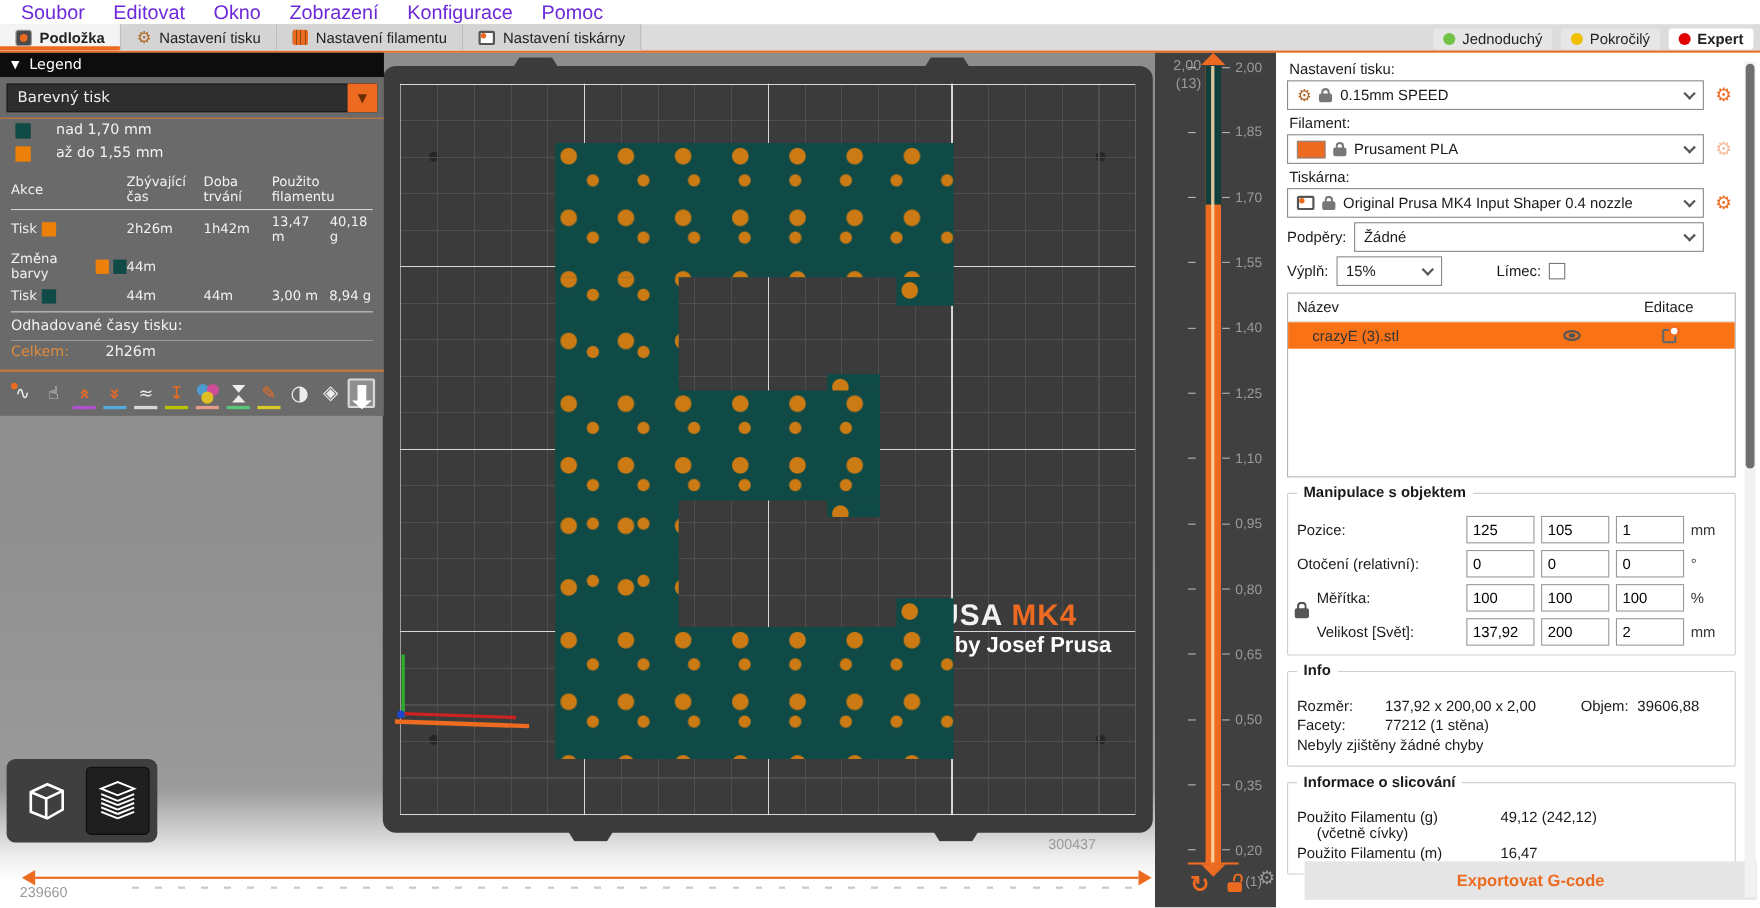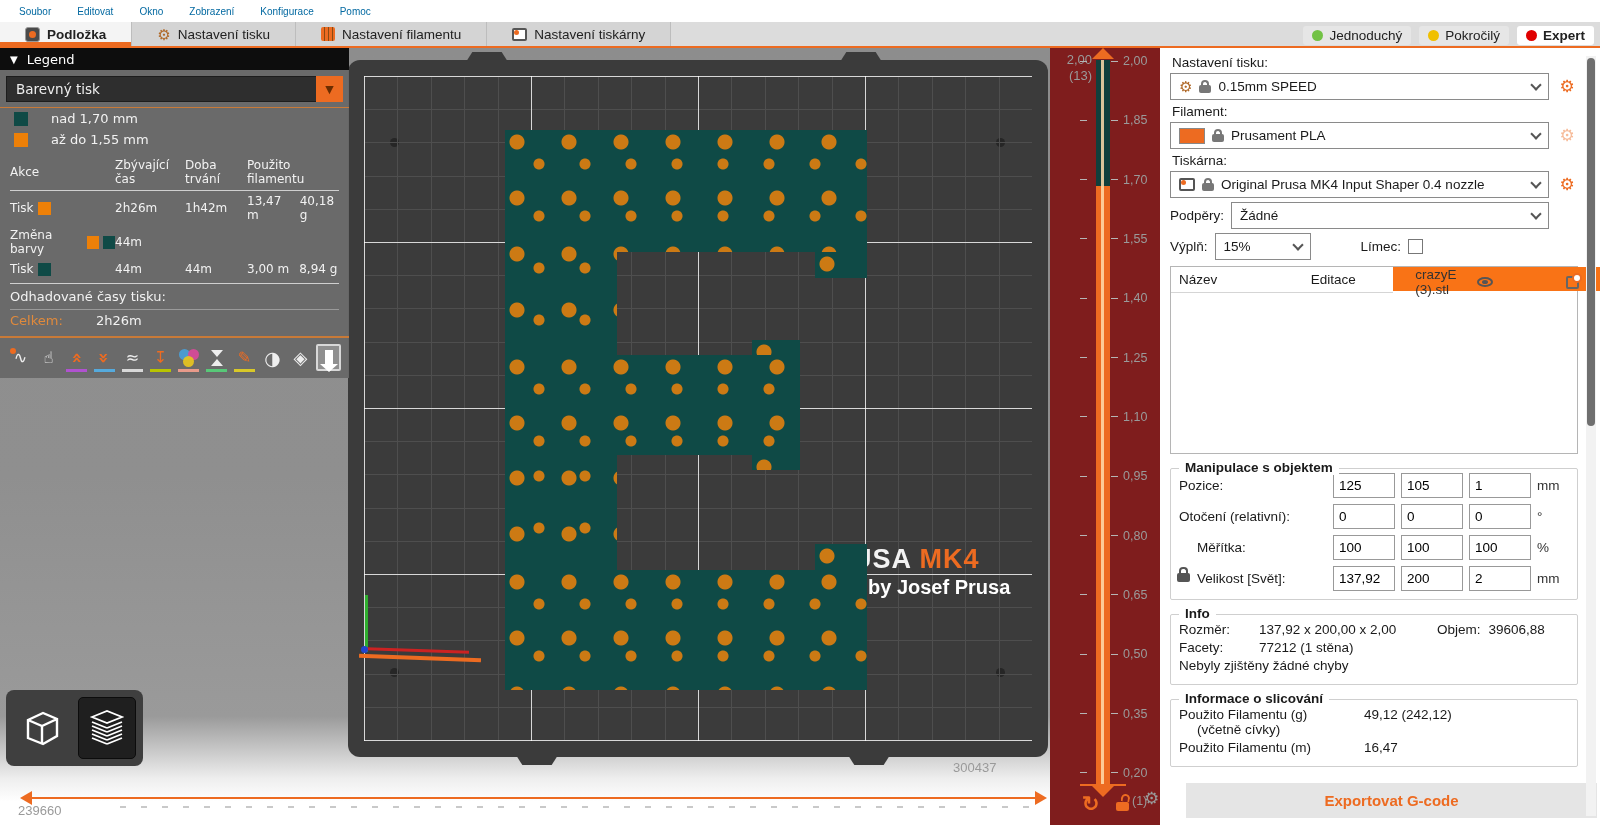--- a/index.html
+++ b/index.html
@@ -1,25 +1,25 @@
 <!DOCTYPE html>
 <html><head>
 <meta charset="utf-8">
 <style>
   * { margin:0; padding:0; box-sizing:border-box; }
   html,body { width:1600px; height:825px; overflow:hidden; font-family:"Liberation Sans",sans-serif; background:#fff; }
   .app { position:relative; width:1600px; height:825px; }
 
   
   .menubar { position:absolute; left:0; top:0; width:1600px; height:22px; background:#fff; display:flex; align-items:center; padding-left:6px; }
-  .menu-item { font-size:10px; color:#0369a1; padding:0 13px; cursor:default; }
+  .menu-item { font-size:18px; color:#6d28d9; padding:0 13px; cursor:default; }
 
   
   .tabbar { position:absolute; left:0; top:22px; width:1600px; height:26px; background:#dcdcdc; border-bottom:2px solid #ED6B21; display:flex; align-items:stretch; }
-  .tab { display:flex; align-items:center; gap:7px; padding:0 25px; font-size:13.5px; color:#222; background:#d4d4d4; border-right:1px solid #bdbdbd; }
+  .tab { display:flex; align-items:center; gap:7px; padding:0 14px; font-size:13.5px; color:#222; background:#d4d4d4; border-right:1px solid #bdbdbd; }
   .tab.active { background:#f4f4f4; box-shadow:inset 0 -4px 0 #ED6B21; font-weight:bold; }
   .ti-plate { width:15px; height:15px; background:#4a4a4a; border:1px solid #999; border-radius:3px; position:relative; }
   .ti-plate::after { content:""; position:absolute; left:3px; top:3px; width:7px; height:7px; border-radius:50%; background:#ED6B21; }
   .ti-gear { color:#b06a2a; font-size:15px; line-height:15px; }
   .ti-fil { width:14px; height:14px; background:repeating-linear-gradient(90deg,#ED6B21 0 3px,#8a4a12 3px 4px); border-radius:2px; }
   .ti-printer { width:15px; height:13px; border:2px solid #555; border-radius:2px; position:relative; background:#fff; }
   .ti-printer::after { content:""; position:absolute; left:0px; top:0px; width:5px; height:5px; background:#ED6B21; border-radius:50%; }
   .modes { position:absolute; right:6px; top:24px; display:flex; gap:8px; align-items:center; height:22px; }
   .mode { display:flex; align-items:center; gap:6px; background:#e6e6e6; border-radius:3px; padding:2px 9px; font-size:13.5px; color:#222; }
   .mode .dot { width:11px; height:11px; border-radius:50%; }
@@ -114,21 +114,21 @@
 
   
   .hslider-line { position:absolute; left:32px; top:749px; width:1003px; height:2px; background:#ED6B21; z-index:4; }
   .hslider-ticks { position:absolute; left:120px; top:758px; width:915px; height:2px; background:repeating-linear-gradient(90deg,#c9c9c9 0 6px,transparent 6px 21px); z-index:4; }
   .harrow-l { position:absolute; left:20px; top:743px; border-top:7px solid transparent; border-bottom:7px solid transparent; border-right:12px solid #ED6B21; z-index:4; }
   .harrow-r { position:absolute; left:1035px; top:743px; border-top:7px solid transparent; border-bottom:7px solid transparent; border-left:12px solid #ED6B21; z-index:4; }
   .hs-left-val { position:absolute; left:18px; top:755px; font-size:13px; color:#9a9a9a; z-index:4; }
   .hs-right-val { position:absolute; left:953px; top:712px; font-size:13px; color:#9a9a9a; z-index:4; }
 
   
-  .slidercol { position:absolute; left:1050px; top:48px; width:110px; height:777px; background:#7f1d1d; }
+  .slidercol { position:absolute; left:1050px; top:48px; width:110px; height:777px; background:#404040; }
   .ls-topval { position:absolute; left:0px; top:4px; width:42px; text-align:right; font-size:13px; color:#9a9a9a; line-height:16px; }
   .ls-track { position:absolute; left:46px; top:12px; width:14px; height:726px; background:#ED6B21; }
   .ls-track .teal { position:absolute; left:0; top:0; width:14px; height:126px; background:#113f3c; }
   .ls-track .stripe { position:absolute; left:5px; top:0; width:3px; height:100%; background:rgba(255,220,170,.85); }
   .ls-arrow-up { position:absolute; left:42px; top:0px; border-left:11px solid transparent; border-right:11px solid transparent; border-bottom:11px solid #ED6B21; }
   .ls-arrow-dn { position:absolute; left:42px; top:738px; border-left:11px solid transparent; border-right:11px solid transparent; border-top:11px solid #ED6B21; }
   .ls-dn-line { position:absolute; left:30px; top:736px; width:46px; height:2px; background:#ED6B21; }
   .ls-ticks { position:absolute; left:30px; top:6px; width:76px; height:726px; display:flex; flex-direction:column; justify-content:space-between; }
   .ls-tick { display:flex; align-items:center; font-size:12.5px; color:#9a9a9a; }
   .ls-tick .d1 { width:7px; height:1px; background:#b5b5b5; margin-right:24px; }
@@ -152,31 +152,31 @@
   .glock { position:relative; width:12px; height:13px; flex:none; }
   .glock .sh { position:absolute; top:0; left:2px; width:8px; height:6px; border:2px solid #777; border-bottom:none; border-radius:4px 4px 0 0; }
   .glock .bd { position:absolute; bottom:0; left:0; width:12px; height:8px; background:#777; border-radius:2px; }
   .cgear { color:#b06a2a; font-size:15px; flex:none; }
   .fswatch { width:26px; height:16px; background:#ED6B21; border:1px solid #888; flex:none; }
   .cprinter { width:16px; height:13px; border:2px solid #555; border-radius:2px; position:relative; flex:none; }
   .cprinter::after { content:""; position:absolute; left:0; top:0; width:5px; height:5px; background:#ED6B21; border-radius:50%; }
   .inline-row { display:flex; align-items:center; gap:7px; margin:4px 0; }
   .checkbox { width:15px; height:15px; border:1px solid #777; background:#fff; flex:none; }
 
-  .objtable { margin-top:6px; height:188px; border:1px solid #b5b5b5; display:flex; flex-direction:row; font-size:13.5px; }
+  .objtable { margin-top:6px; height:168px; border:1px solid #b5b5b5; display:flex; flex-direction:column; font-size:13.5px; }
   .ot-head { display:grid; grid-template-columns:1fr 56px 120px; height:26px; align-items:center; border-bottom:1px solid #d5d5d5; }
   .ot-head .h1 { padding-left:8px; } .ot-head .h3 { text-align:center; }
   .ot-row { display:grid; grid-template-columns:1fr 56px 120px; height:24px; align-items:center; background:#f97316; color:#333; }
   .ot-row .n { padding-left:22px; }
   .eye { width:16px; height:10px; border:2px solid #555; border-radius:50%; position:relative; margin:0 auto; }
   .eye::after { content:""; position:absolute; left:3px; top:1px; width:6px; height:4px; background:#555; border-radius:50%; }
   .editbox { width:13px; height:13px; border:2px solid #666; border-radius:2px; position:relative; margin:0 auto; }
   .editbox::after { content:""; position:absolute; top:-5px; right:-5px; width:6px; height:6px; border:2px solid #ED6B21; border-radius:50%; background:#fff; }
 
-  .group { position:relative; border:1px solid #cfcfcf; border-radius:2px; margin-top:14px; padding:4px 8px 8px 8px; }
+  .group { position:relative; border:1px solid #cfcfcf; border-radius:2px; margin-top:14px; padding:20px 8px 8px 8px; }
   .gtitle { position:absolute; top:-9px; left:8px; background:#fff; padding:0 6px; font-weight:bold; font-size:13.5px; }
   .mrow { display:grid; grid-template-columns:148px 62px 62px 62px 30px; gap:6px; align-items:center; margin-bottom:6px; }
   .mrow .lab { font-size:13.5px; }
   .mrow .lab.ind { padding-left:18px; }
   .axhead { display:flex; align-items:center; justify-content:center; gap:4px; font-weight:bold; }
   .axbox { width:10px; height:10px; border:2px solid #222; border-radius:2px; position:relative; }
   .axbox::after { content:""; position:absolute; left:50%; top:50%; width:3px; height:3px; margin:-1.5px 0 0 -1.5px; background:#222; border-radius:50%; }
   input.num { width:62px; height:25px; border:1px solid #999; padding:0 5px; font-size:13.5px; font-family:"Liberation Sans",sans-serif; }
   .unit { color:#333; }
   .mlock { position:absolute; left:6px; top:98px; }

